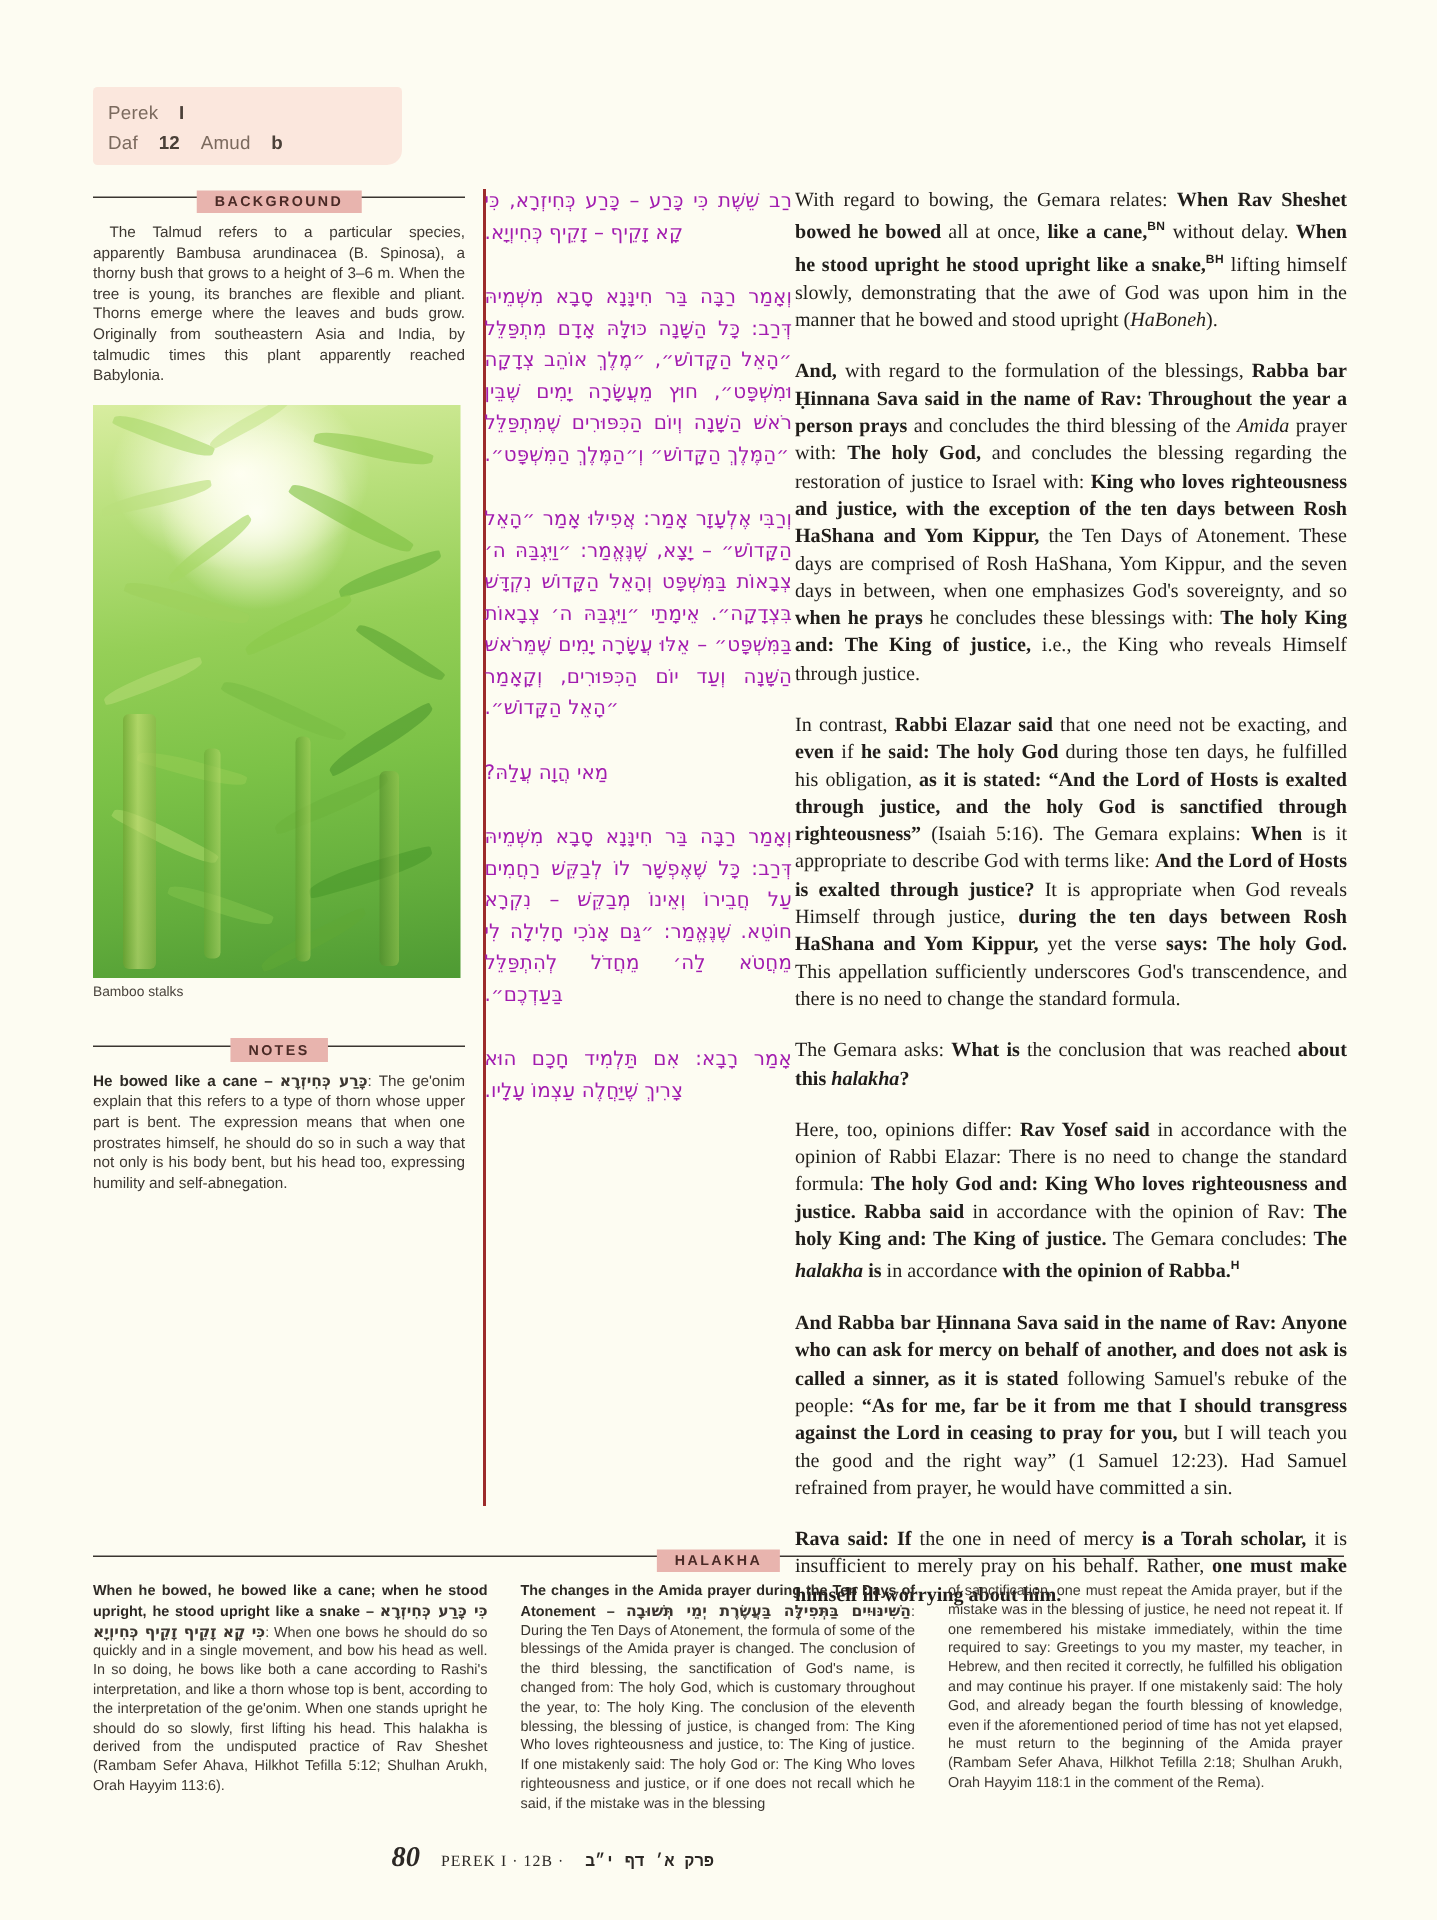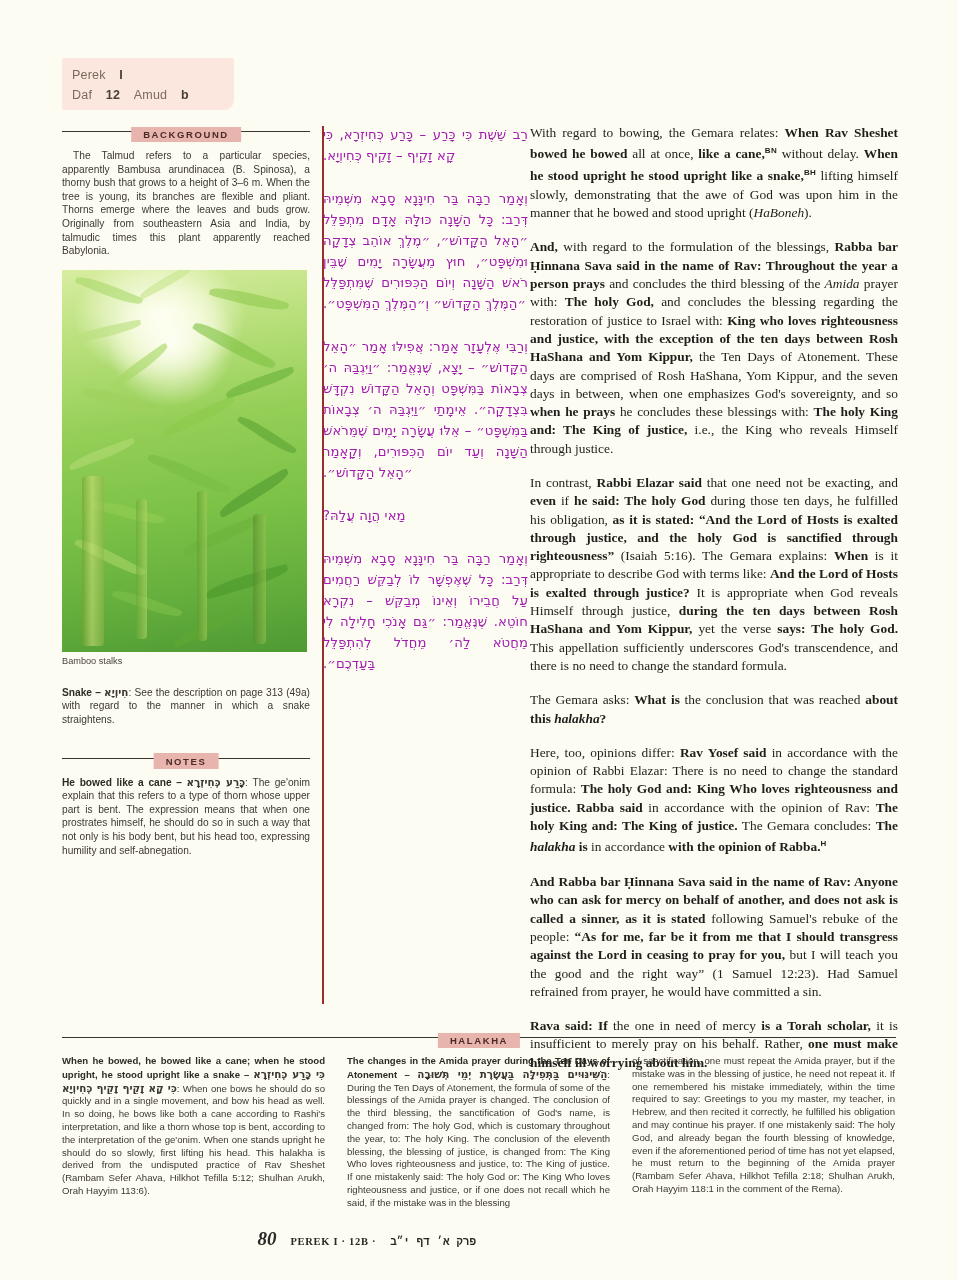--- a/index.html
+++ b/index.html
@@ -18,21 +18,21 @@
     position: absolute;
     top: 0; left: 0;
     width: 958px; height: 1280px;
     background: #fdfcf2;
   }
 
   
   .daf-chip {
     position: absolute;
     left: 62px; top: 58px;
-    width: 172px; height: 52px;
+    width: 206px; height: 52px;
     background: #fbe7dd;
     border-radius: 3px 3px 10px 3px;
     padding: 7px 0 0 10px;
     font-family: "Liberation Sans", sans-serif;
     color: #7b6a5e;
     font-size: 12.5px;
     line-height: 20px;
     letter-spacing: .2px;
   }
   .daf-chip b { color: #4a4038; font-weight: bold; }
@@ -209,21 +209,20 @@
     font-size: 19px;
     font-style: italic;
     font-weight: bold;
     color: #2c2825;
   }
   .footer-ref {
     font-family: "Liberation Serif", serif;
     font-size: 10.5px;
     letter-spacing: .7px;
     color: #2c2825;
-    font-weight: bold;
   }
   .footer-heb {
     font-family: Liberation Mono, monospace;
     font-size: 11px;
     font-weight: bold;
     color: #2c2825;
     direction: rtl;
   }
 </style>
 </head>
@@ -279,40 +278,38 @@
         <div class="leaf" style="left:20%;top:86%;width:72px;height:11px;background:#7ec04a;transform:rotate(20deg);"></div>
         <div class="leaf" style="left:44%;top:92%;width:78px;height:11px;background:#5fa835;transform:rotate(-26deg);"></div>
         <div class="stalk" style="left:8%;top:54%;width:22px;height:170px;background:linear-gradient(90deg,#6f9e2e,#cfe07a 45%,#8db348);"></div>
         <div class="stalk" style="left:30%;top:60%;width:11px;height:140px;background:linear-gradient(90deg,#6aa634,#b9d96d);"></div>
         <div class="stalk" style="left:55%;top:58%;width:10px;height:150px;background:linear-gradient(90deg,#5d9a2c,#a8ce5d);"></div>
         <div class="stalk" style="left:78%;top:64%;width:13px;height:130px;background:linear-gradient(90deg,#52892a,#9ac452);"></div>
       </div>
       <div class="caption">Bamboo stalks</div>
     </div>
 
-    <div class="side-text snake-note">
-      <p><b>Snake – </b><span class="heb-inline">חִיוְיָא</span><span>: See the description on page 313 (49a) with regard to the manner in which a snake straightens.</span></p>
-    </div>
 
     <div class="notes-block">
       <div class="sect-head">
         <span class="lbl">NOTES</span>
       </div>
       <div class="side-text">
         <p><b>He bowed like a cane – </b><span class="heb-inline">כָּרַע כְּחִיזְרָא</span><span>: The ge'onim explain that this refers to a type of thorn whose upper part is bent. The expression means that when one prostrates himself, he should do so in such a way that not only is his body bent, but his head too, expressing humility and self-abnegation.</span></p>
       </div>
     </div>
   </div>
 
   <div class="col-heb">
     <p class="heb-para">רַב שֵׁשֶׁת כִּי כָּרַע – כָּרַע כְּחִיזְרָא, כִּי קָא זָקֵיף – זָקֵיף כְּחִיוְיָא.</p>
     <p class="heb-para">וְאָמַר רַבָּה בַּר חִינָּנָא סָבָא מִשְּׁמֵיהּ דְּרַב: כָּל הַשָּׁנָה כּוּלָּהּ אָדָם מִתְפַּלֵּל ״הָאֵל הַקָּדוֹשׁ״, ״מֶלֶךְ אוֹהֵב צְדָקָה וּמִשְׁפָּט״, חוּץ מֵעֲשָׂרָה יָמִים שֶׁבֵּין רֹאשׁ הַשָּׁנָה וְיוֹם הַכִּפּוּרִים שֶׁמִּתְפַּלֵּל ״הַמֶּלֶךְ הַקָּדוֹשׁ״ וְ״הַמֶּלֶךְ הַמִּשְׁפָּט״.</p>
     <p class="heb-para">וְרַבִּי אֶלְעָזָר אָמַר: אֲפִילּוּ אָמַר ״הָאֵל הַקָּדוֹשׁ״ – יָצָא, שֶׁנֶּאֱמַר: ״וַיִּגְבַּהּ ה׳ צְבָאוֹת בַּמִּשְׁפָּט וְהָאֵל הַקָּדוֹשׁ נִקְדָּשׁ בִּצְדָקָה״. אֵימָתַי ״וַיִּגְבַּהּ ה׳ צְבָאוֹת בַּמִּשְׁפָּט״ – אֵלּוּ עֲשָׂרָה יָמִים שֶׁמֵּרֹאשׁ הַשָּׁנָה וְעַד יוֹם הַכִּפּוּרִים, וְקָאָמַר ״הָאֵל הַקָּדוֹשׁ״.</p>
     <p class="heb-para short">מַאי הֲוָה עֲלַהּ?</p>
     <p class="heb-para">וְאָמַר רַבָּה בַּר חִינָּנָא סָבָא מִשְּׁמֵיהּ דְּרַב: כָּל שֶׁאֶפְשָׁר לוֹ לְבַקֵּשׁ רַחֲמִים עַל חֲבֵירוֹ וְאֵינוֹ מְבַקֵּשׁ – נִקְרָא חוֹטֵא. שֶׁנֶּאֱמַר: ״גַּם אָנֹכִי חָלִילָה לִי מֵחֲטֹא לַה׳ מֵחֲדֹל לְהִתְפַּלֵּל בַּעַדְכֶם״.</p>
+    <p class="heb-para">אָמַר רָבָא: אִם תַּלְמִיד חָכָם הוּא צָרִיךְ שֶׁיַּחֲלֶה עַצְמוֹ עָלָיו.</p>
   </div>
 
   <div class="col-eng">
     <p class="eng-para"><span>With regard to bowing, the Gemara relates: </span><b>When Rav Sheshet bowed he bowed</b><span> all at once, </span><b>like a cane,</b><sup>BN</sup><span> without delay. </span><b>When he stood upright he stood upright like a snake,</b><sup>BH</sup><span> lifting himself slowly, demonstrating that the awe of God was upon him in the manner that he bowed and stood upright (</span><i>HaBoneh</i><span>).</span></p>
     <p class="eng-para"><b>And,</b><span> with regard to the formulation of the blessings, </span><b>Rabba bar Ḥinnana Sava said in the name of Rav: Throughout the year a person prays</b><span> and concludes the third blessing of the </span><i>Amida</i><span> prayer with: </span><b>The holy God,</b><span> and concludes the blessing regarding the restoration of justice to Israel with: </span><b>King who loves righteousness and justice, with the exception of the ten days between Rosh HaShana and Yom Kippur,</b><span> the Ten Days of Atonement. These days are comprised of Rosh HaShana, Yom Kippur, and the seven days in between, when one emphasizes God's sovereignty, and so </span><b>when he prays</b><span> he concludes these blessings with: </span><b>The holy King and: The King of justice,</b><span> i.e., the King who reveals Himself through justice.</span></p>
     <p class="eng-para"><span>In contrast, </span><b>Rabbi Elazar said</b><span> that one need not be exacting, and </span><b>even</b><span> if </span><b>he said: The holy God</b><span> during those ten days, he fulfilled his obligation, </span><b>as it is stated: “And the Lord of Hosts is exalted through justice, and the holy God is sanctified through righteousness”</b><span> (Isaiah 5:16). The Gemara explains: </span><b>When</b><span> is it appropriate to describe God with terms like: </span><b>And the Lord of Hosts is exalted through justice?</b><span> It is appropriate when God reveals Himself through justice, </span><b>during the ten days between Rosh HaShana and Yom Kippur,</b><span> yet the verse </span><b>says: The holy God.</b><span> This appellation sufficiently underscores God's transcendence, and there is no need to change the standard formula.</span></p>
     <p class="eng-para"><span>The Gemara asks: </span><b>What is</b><span> the conclusion that was reached </span><b>about this </b><b><i>halakha</i></b><b>?</b></p>
     <p class="eng-para"><span>Here, too, opinions differ: </span><b>Rav Yosef said</b><span> in accordance with the opinion of Rabbi Elazar: There is no need to change the standard formula: </span><b>The holy God and: King Who loves righteousness and justice. Rabba said</b><span> in accordance with the opinion of Rav: </span><b>The holy King and: The King of justice.</b><span> The Gemara concludes: </span><b>The </b><b><i>halakha</i></b><b> is</b><span> in accordance </span><b>with the opinion of Rabba.</b><sup>H</sup></p>
     <p class="eng-para"><b>And Rabba bar Ḥinnana Sava said in the name of Rav: Anyone who can ask for mercy on behalf of another, and does not ask is called a sinner, as it is stated</b><span> following Samuel's rebuke of the people: </span><b>“As for me, far be it from me that I should transgress against the Lord in ceasing to pray for you,</b><span> but I will teach you the good and the right way” (1 Samuel 12:23). Had Samuel refrained from prayer, he would have committed a sin.</span></p>
     <p class="eng-para"><b>Rava said: If</b><span> the one in need of mercy </span><b>is a Torah scholar,</b><span> it is insufficient to merely pray on his behalf. Rather, </span><b>one must make himself ill worrying </b><b>about him.</b></p>

